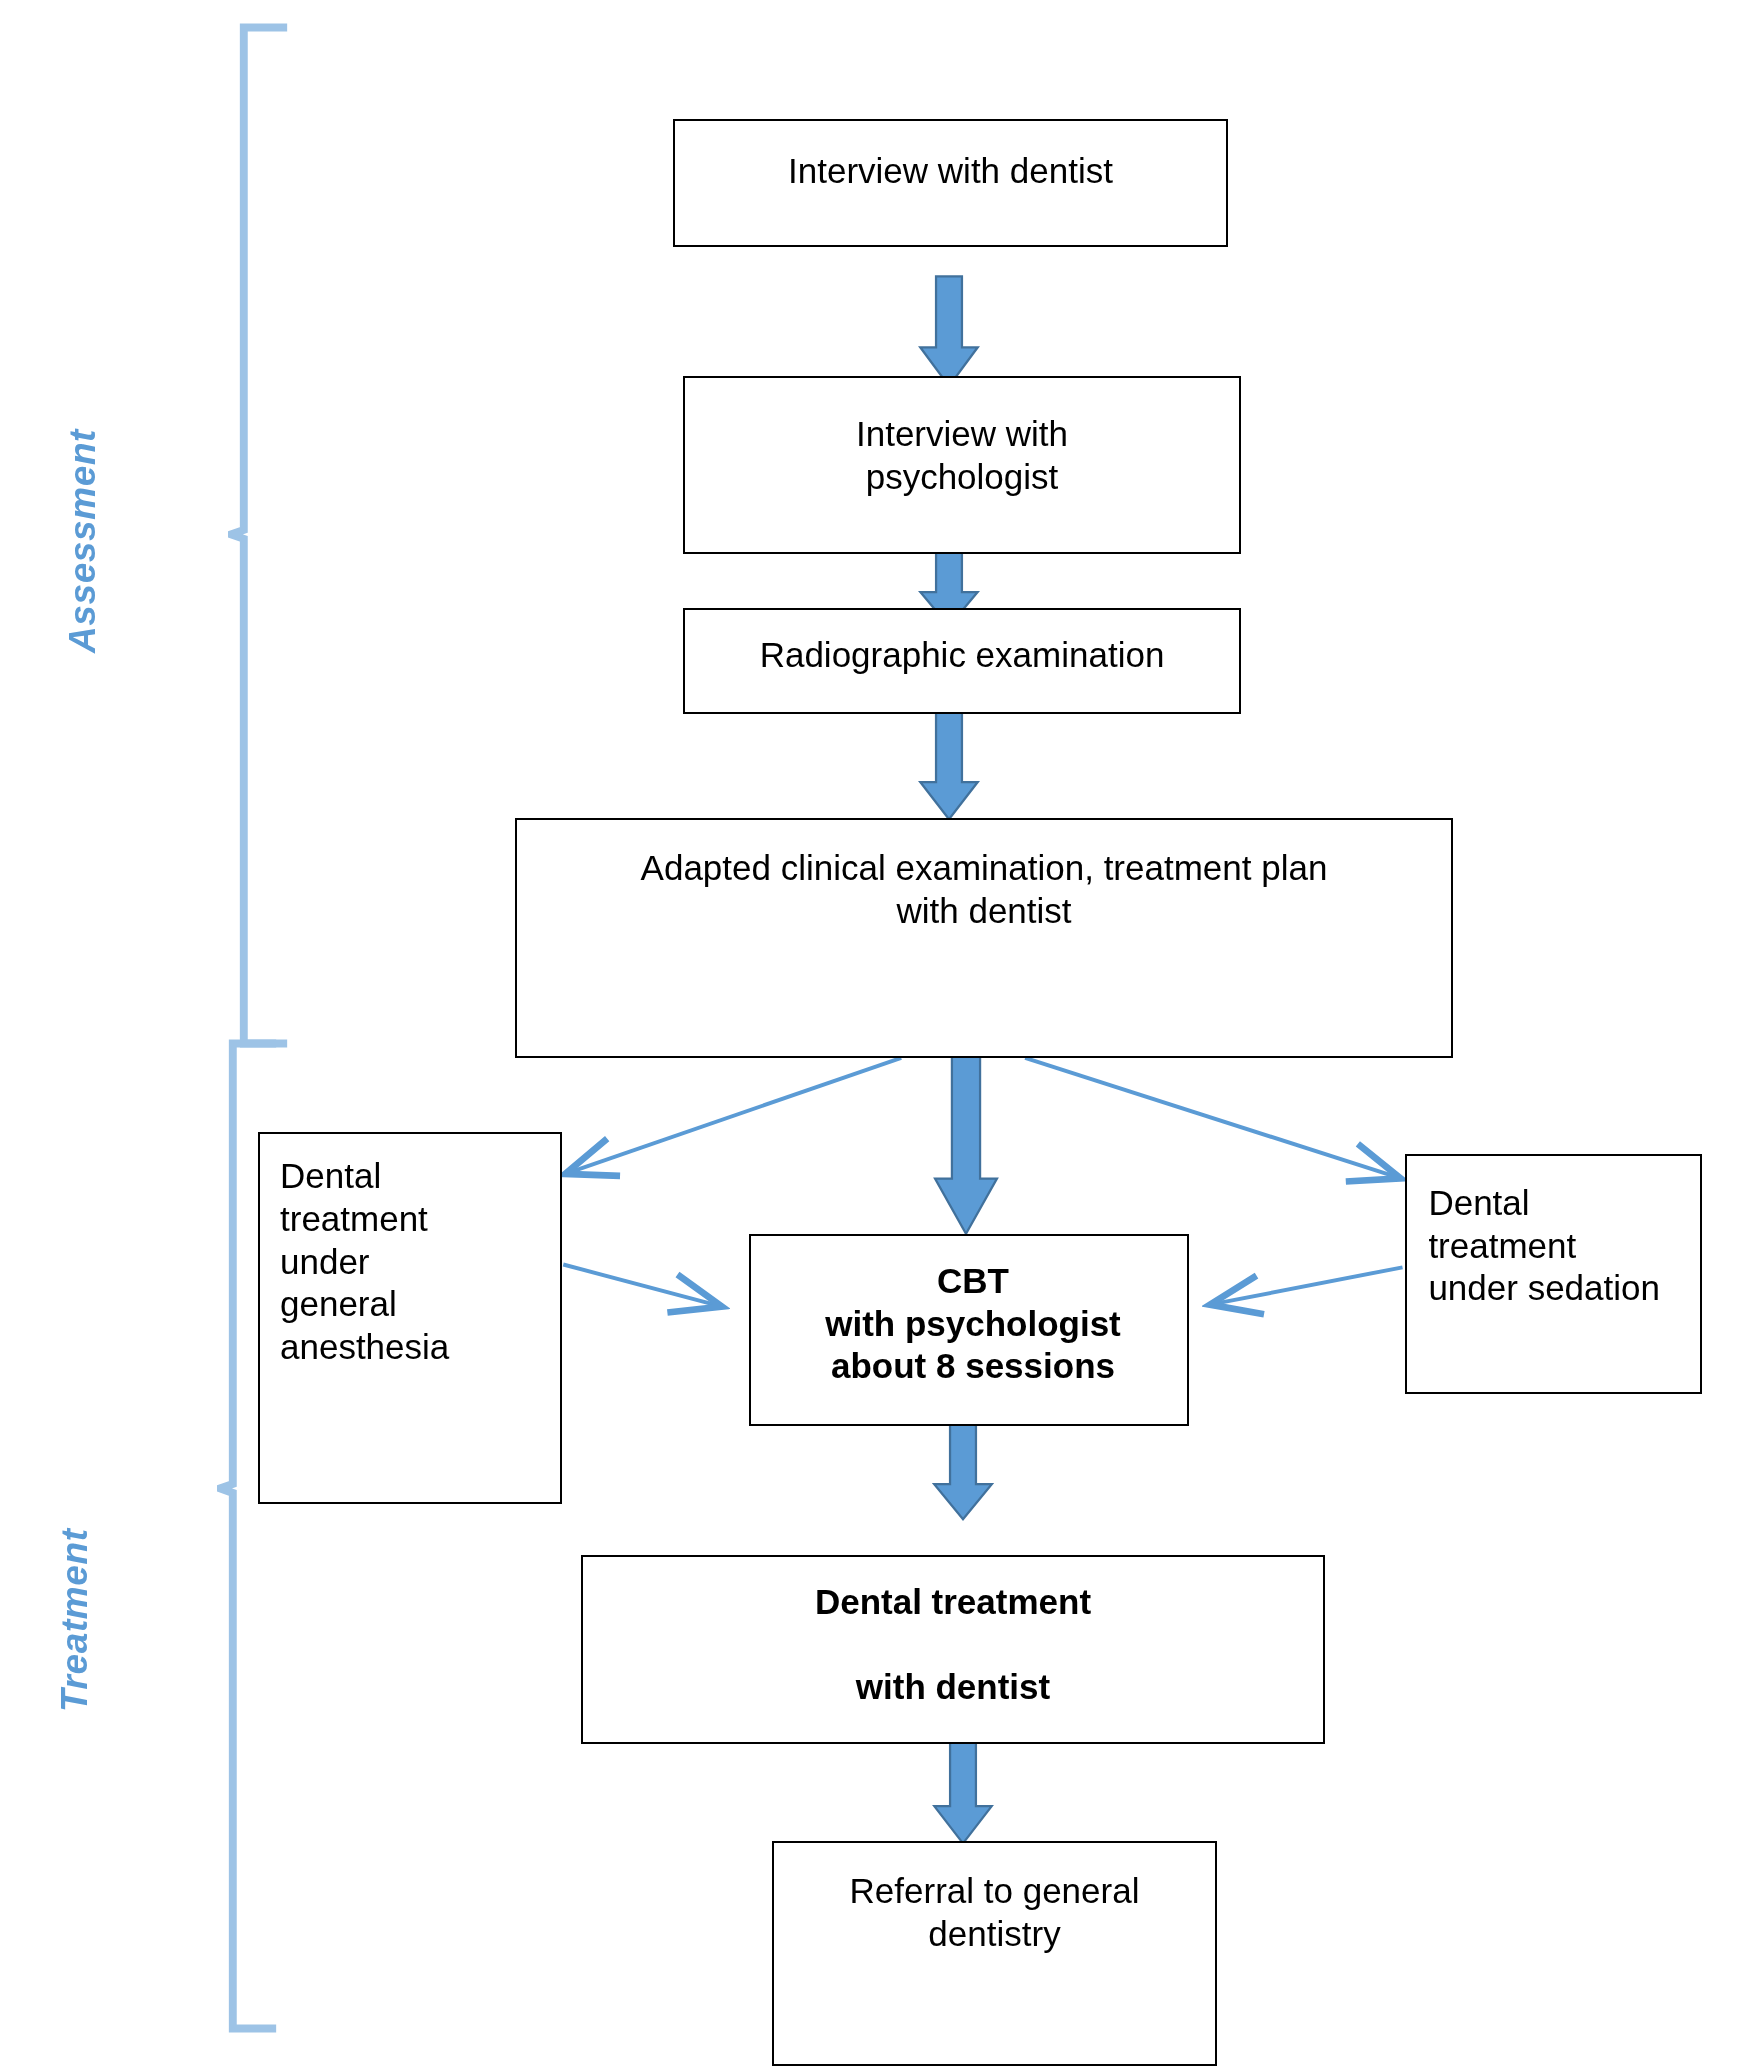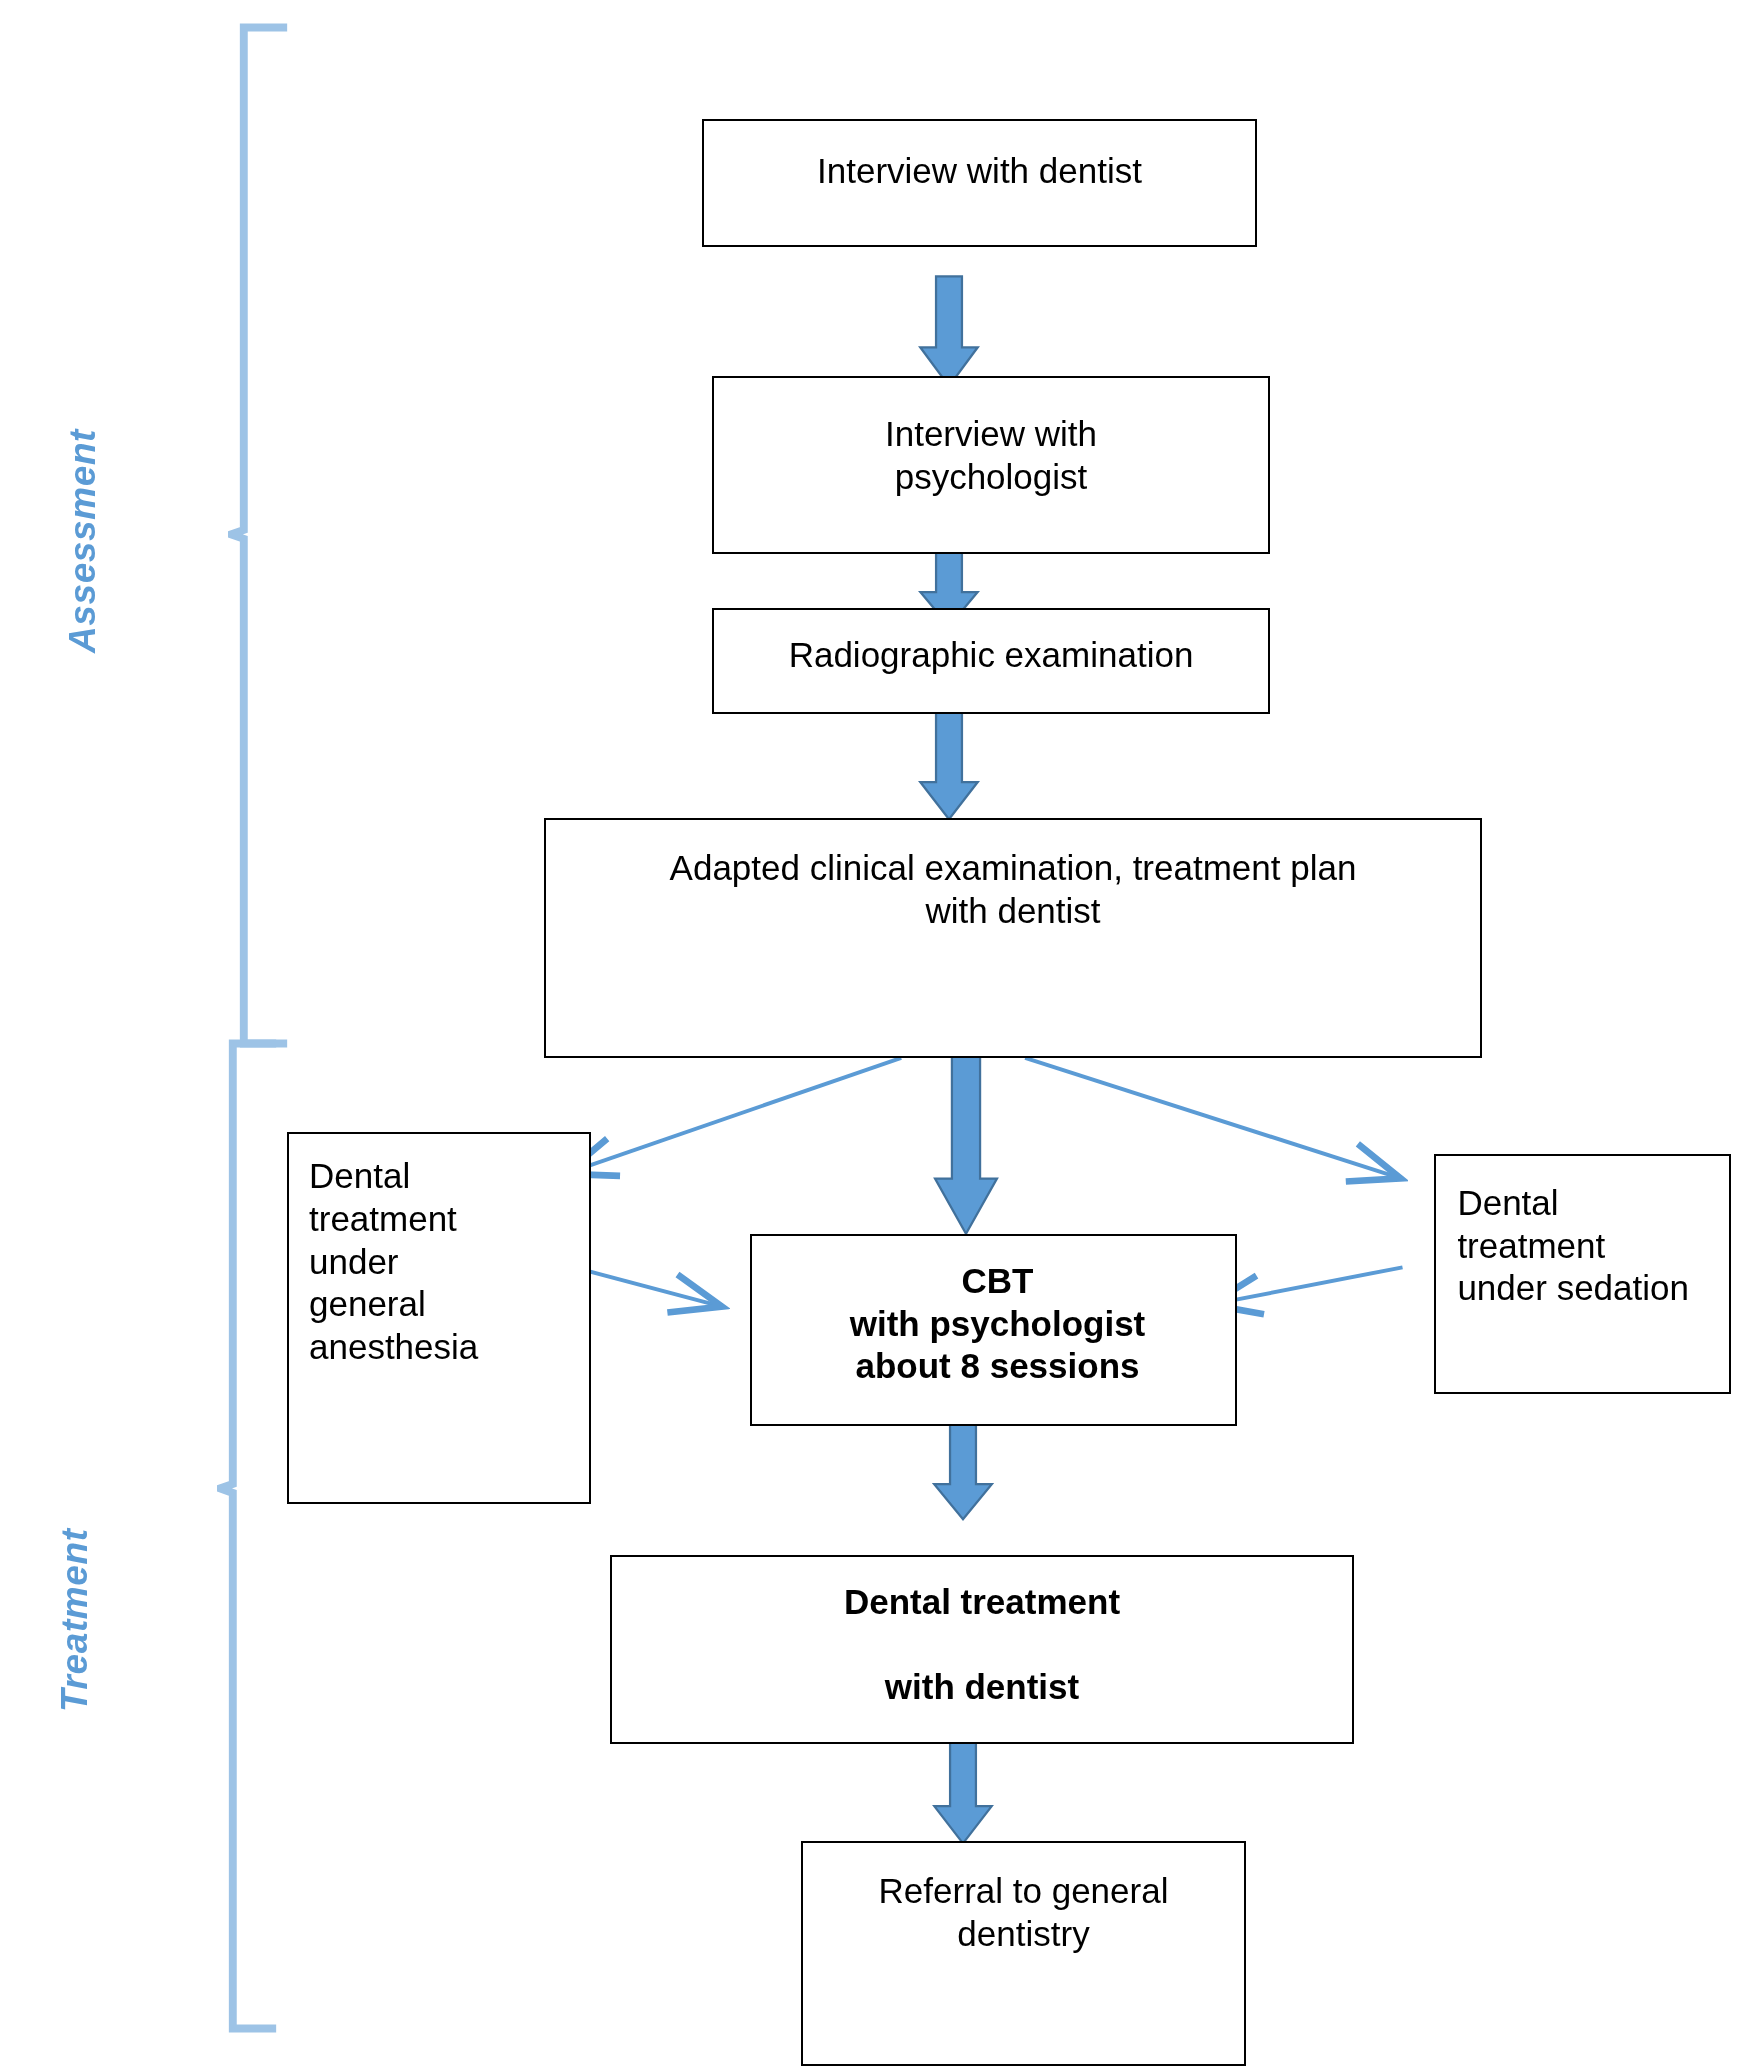--- a/index.html
+++ b/index.html
@@ -23,21 +23,20 @@
     box-sizing: border-box;
     background: #ffffff;
     border: 2.8px solid #000000;
     display: flex;
     flex-direction: column;
     justify-content: flex-start;
     color: #000000;
     font-size: 35px;
     line-height: 1.22;
     font-family: "Liberation Sans", sans-serif;
-    margin-left: 29px;
   }
   .node .txt {
     white-space: pre-line;
     width: 100%;
   }
   .node.center   { align-items: center; text-align: center; }
   .node.leftal   { align-items: flex-start; text-align: left; }
   .node.bold .txt { font-weight: bold; }
 
   
@@ -167,21 +166,21 @@
   </div>
 
   <div class="node leftal" style="left:258px; top:1132px; width:304px; height:372px; padding:21.4px 0 0 20px;">
     <div class="txt">Dental
 treatment
 under
 general
 anesthesia</div>
   </div>
 
-  <div class="node center bold" style="left:721px; top:1234px; width:487px; height:192px; padding-top:24px;padding-left:8px;">
+  <div class="node center bold" style="left:749px; top:1234px; width:440px; height:192px; padding-top:24px;padding-left:8px;">
     <div class="txt">CBT
 with psychologist
 about 8 sessions</div>
   </div>
 
   <div class="node leftal" style="left:1405px; top:1154px; width:297px; height:240px; padding:26px 0 0 21.4px;">
     <div class="txt">Dental
 treatment
 under sedation</div>
   </div>

